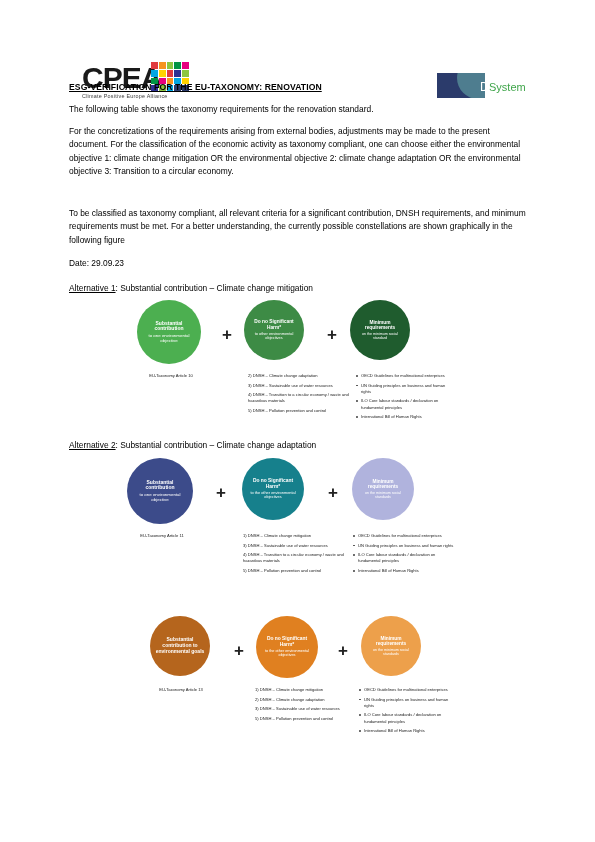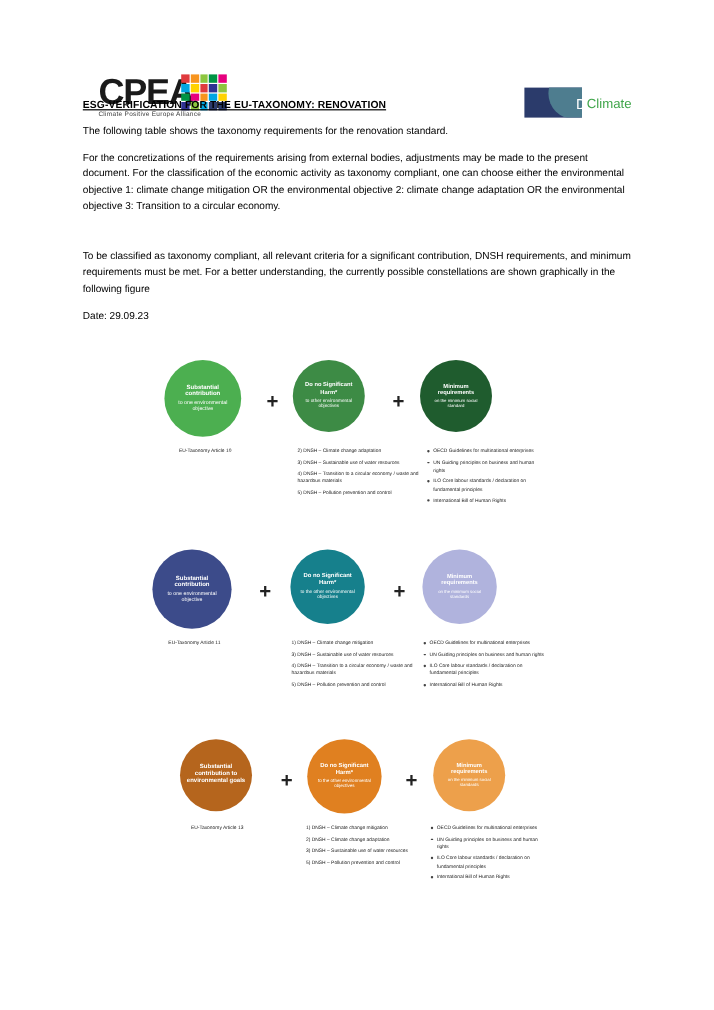--- a/index.html
+++ b/index.html
@@ -187,30 +187,33 @@
           <i style="background: rgb(43, 59, 107);"></i>
           <i style="background: rgb(43, 59, 107);"></i>
         </div>
       <div class="cpea-tag">Climate Positive Europe Alliance</div>
     </div>
 
     <div class="dgnb">
       <div class="dgnb-mark">
         <span>DGNB</span>
       </div>
-      <div class="dgnb-sys">Climate</div>
+      <div class="dgnb-sys">System</div>
     </div>
   </div>
 
   <div class="doc-title">ESG-VERIFICATION FOR THE EU-TAXONOMY: RENOVATION</div>
   <div class="para p1">The following table shows the taxonomy requirements for the renovation standard.</div>
   <div class="para p2">For the concretizations of the requirements arising from external bodies, adjustments may be made to the present document. For the classification of the economic activity as taxonomy compliant, one can choose either the environmental objective 1: climate change mitigation OR the environmental objective 2: climate change adaptation OR the environmental objective 3: Transition to a circular economy.</div>
   <div class="para p3">To be classified as taxonomy compliant, all relevant criteria for a significant contribution, DNSH requirements, and minimum requirements must be met. For a better understanding, the currently possible constellations are shown graphically in the following figure</div>
   <div class="para pdate">Date: 29.09.23</div>
 
+  <div class="alt-head a1h">
+    <u>Alternative 1</u><span>: Substantial contribution – Climate change mitigation</span>
+  </div>
   <div class="diagram d1">
       <div class="col" style="left: 137px; width: 64px;">
         <div class="circle" style="width: 64px; height: 64px; background: rgb(76, 175, 80); padding: 5px;">
           <span class="c-title" style="font-size: 5px;">Substantial contribution</span>
           <span class="c-sub" style="font-size: 4.4px;">to one environmental objective</span>
         </div>
       </div>
       <div class="col" style="left: 244px; width: 60px;">
         <div class="circle" style="width: 60px; height: 60px; background: rgb(61, 139, 69); padding: 5px;">
           <span class="c-title" style="font-size: 4.8px;">Do no Significant Harm*</span>
@@ -233,20 +236,23 @@
         <div>5) DNSH – Pollution prevention and control</div>
       </div>
       <div class="blist" style="left: 355px; width: 100px; top: 73px;">
         <div>OECD Guidelines for multinational enterprises</div>
         <div>UN Guiding principles on business and human rights</div>
         <div>ILO Core labour standards / declaration on fundamental principles</div>
         <div>International Bill of Human Rights</div>
       </div>
     </div>
 
+  <div class="alt-head a2h">
+    <u>Alternative 2</u><span>: Substantial contribution – Climate change adaptation</span>
+  </div>
   <div class="diagram d2">
       <div class="col" style="left: 127px; width: 66px;">
         <div class="circle" style="width: 66px; height: 66px; background: rgb(60, 75, 138); padding: 5px;">
           <span class="c-title" style="font-size: 5px;">Substantial contribution</span>
           <span class="c-sub" style="font-size: 4.4px;">to one environmental objective</span>
         </div>
       </div>
       <div class="col" style="left: 242px; width: 62px;">
         <div class="circle" style="width: 62px; height: 62px; background: rgb(22, 128, 140); padding: 5px;">
           <span class="c-title" style="font-size: 4.9px;">Do no Significant Harm*</span>

